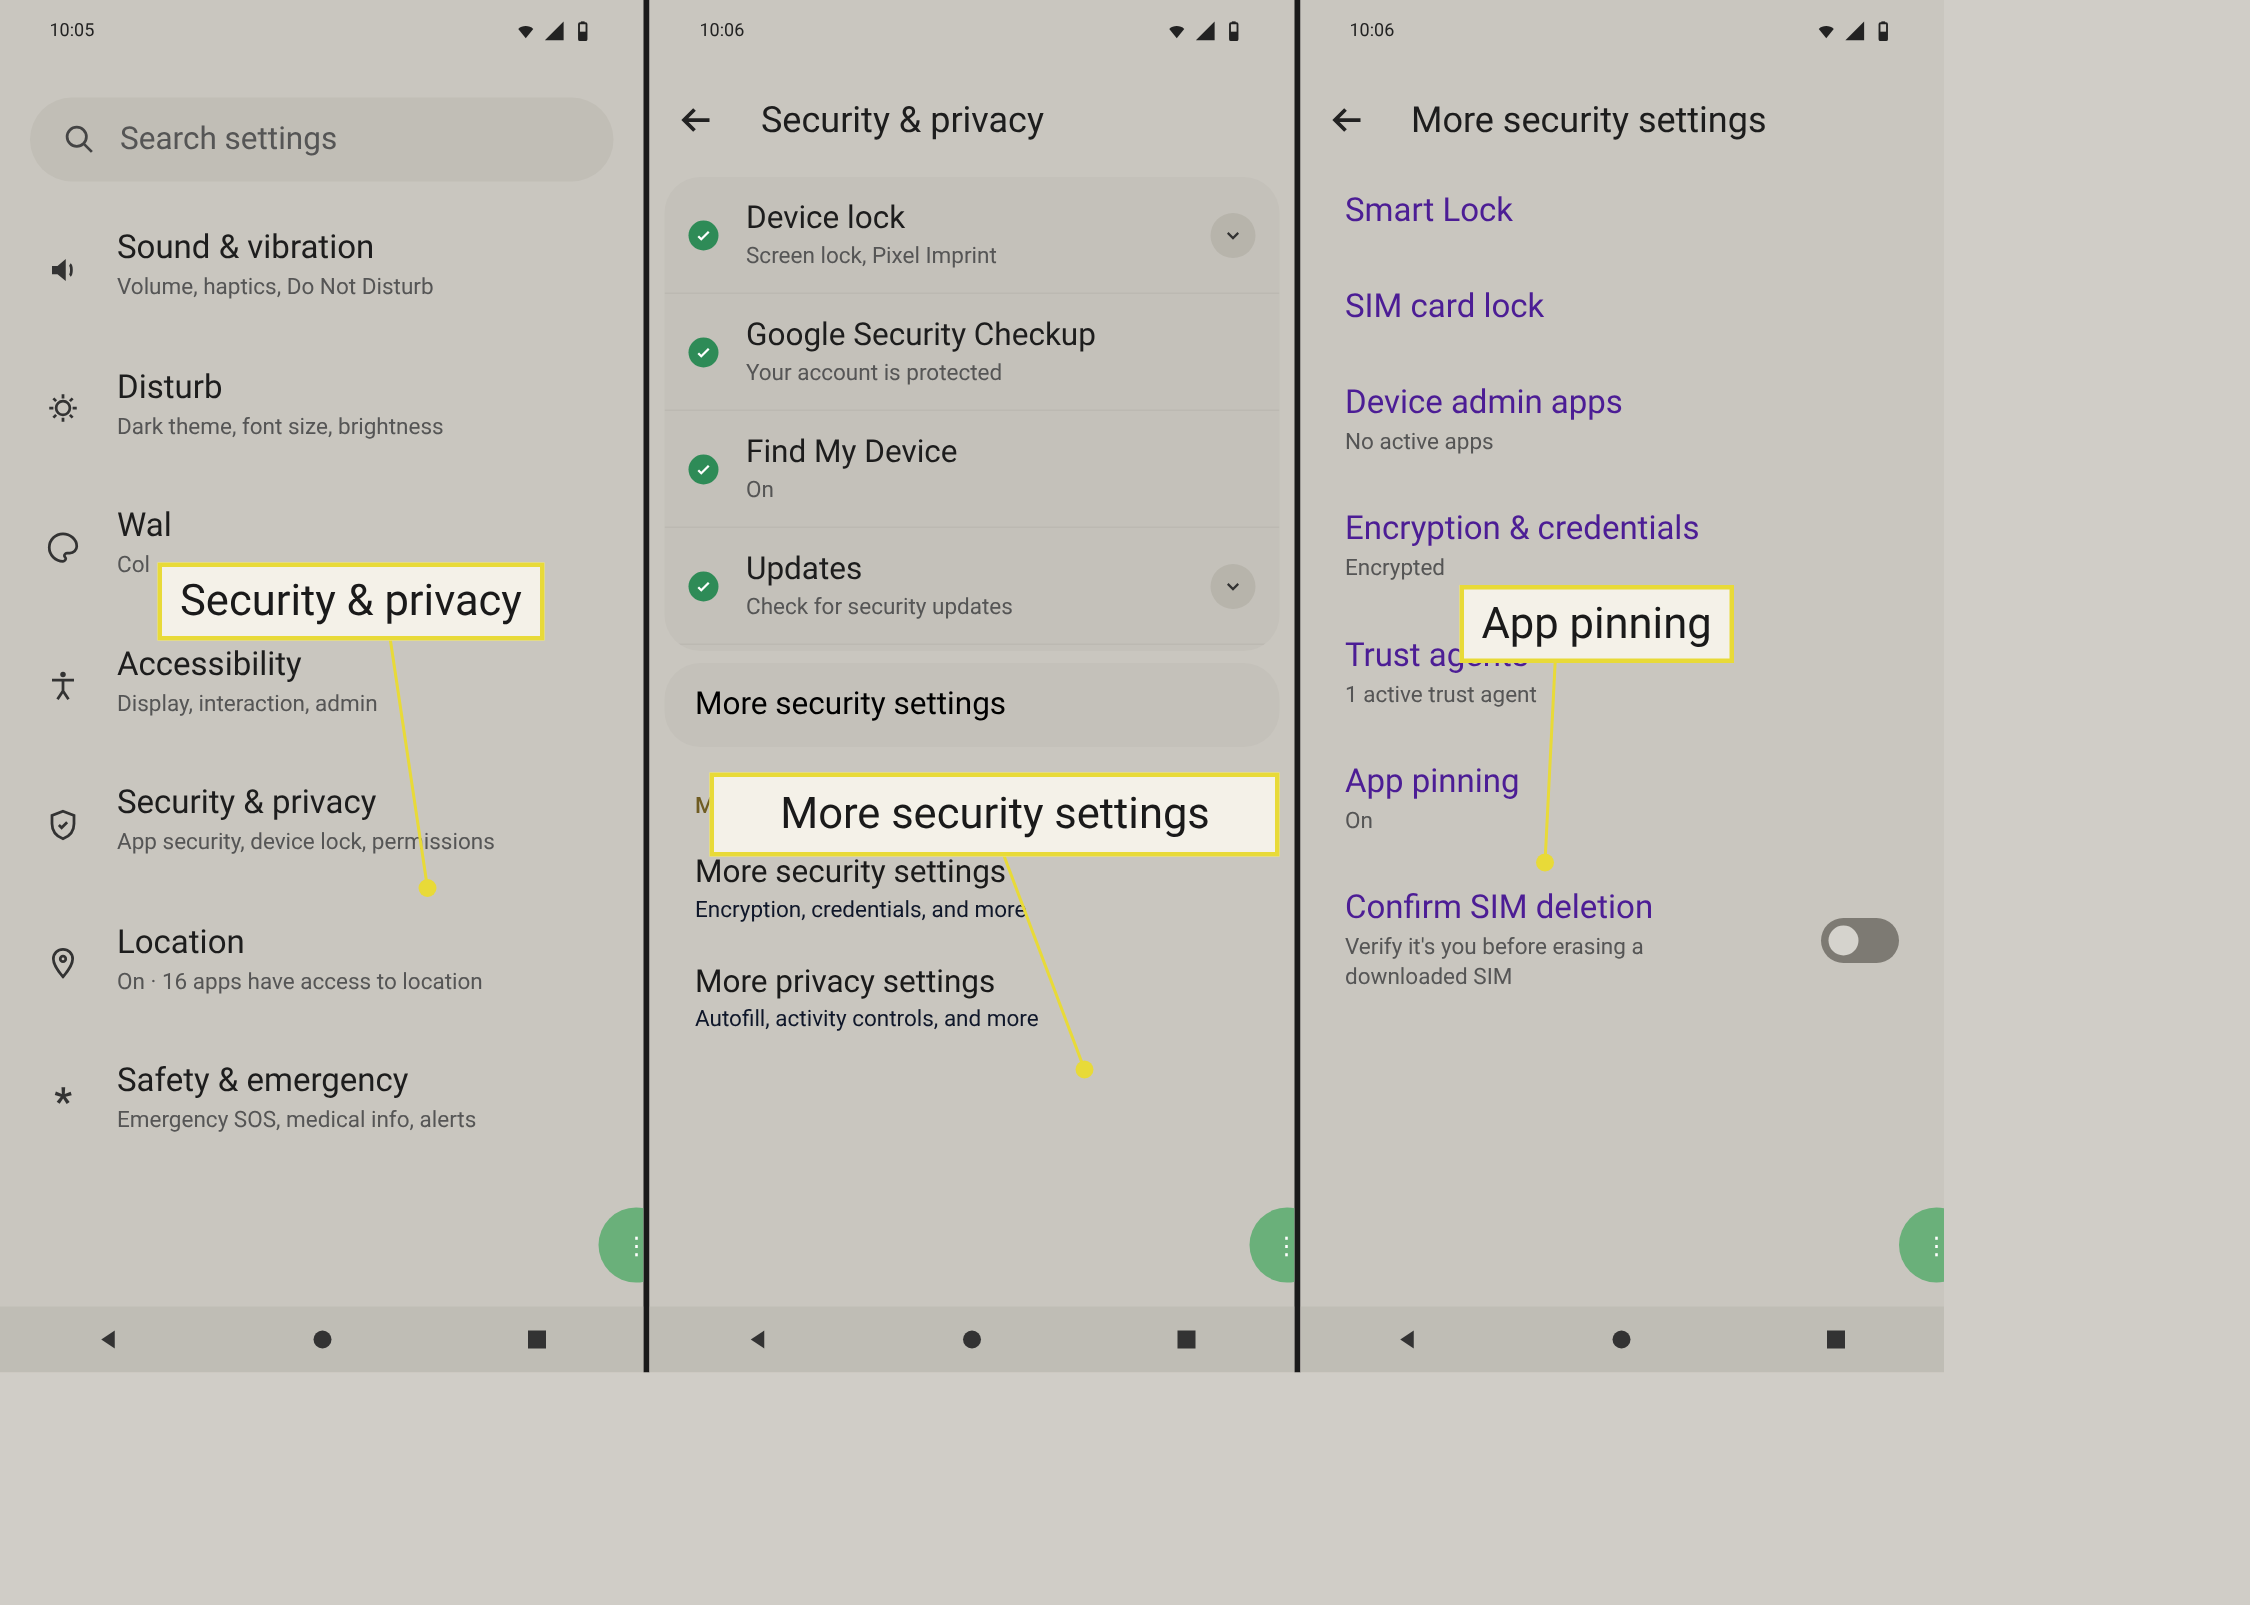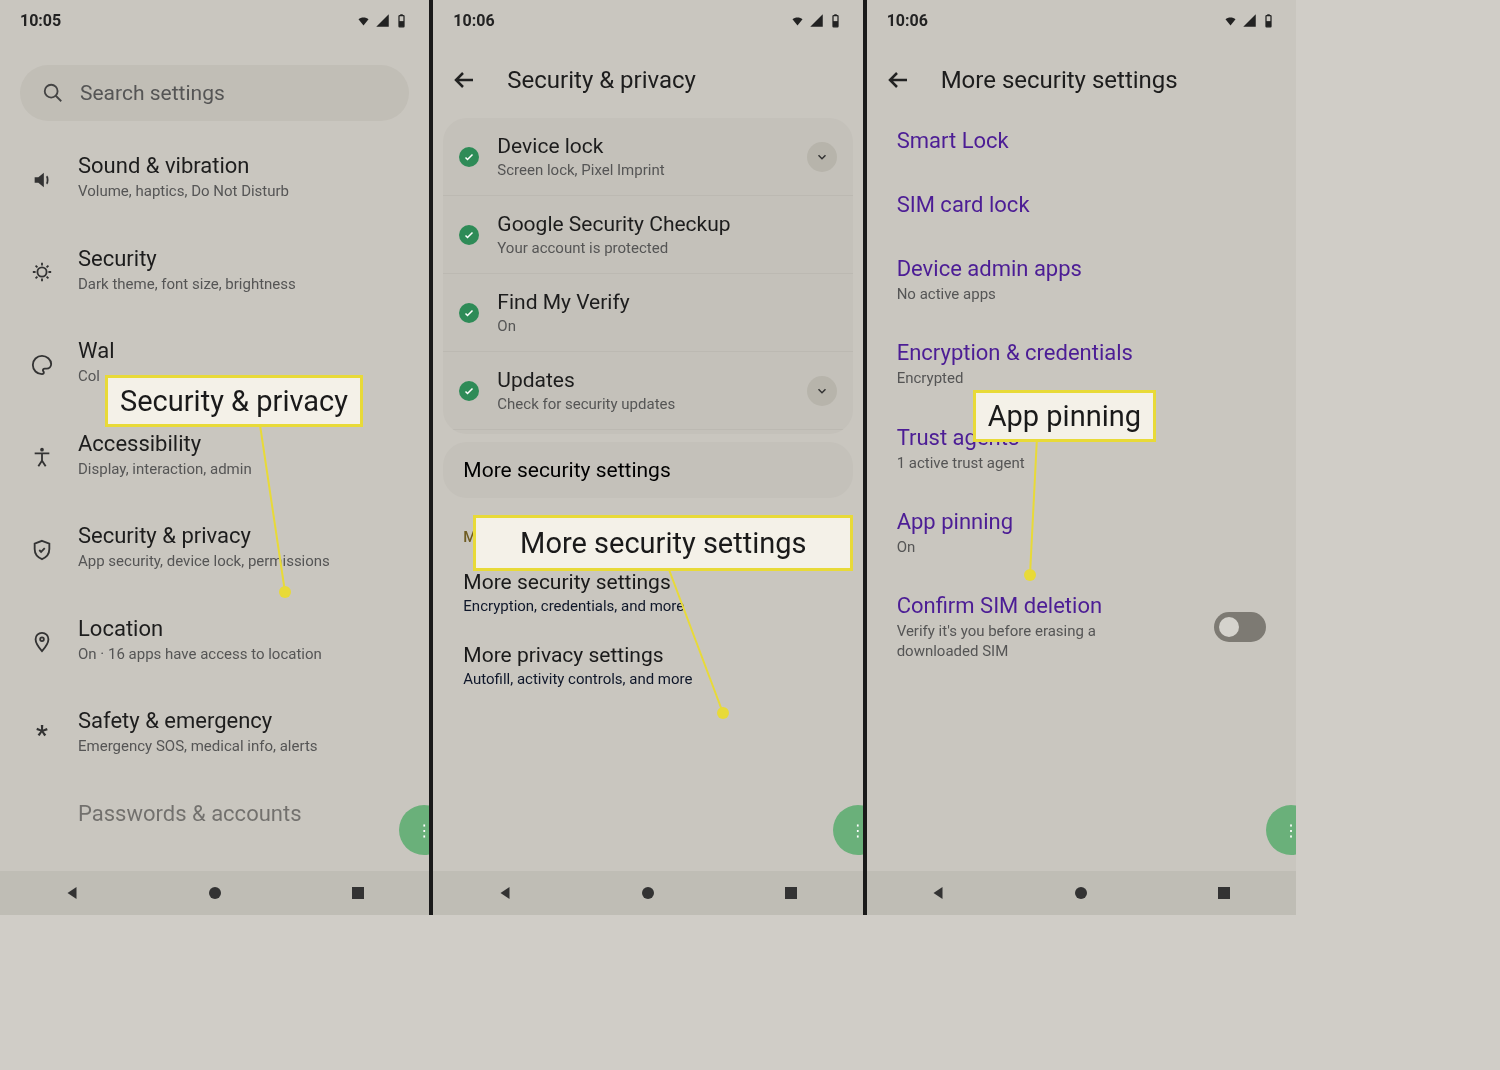--- a/index.html
+++ b/index.html
@@ -1,20 +1,20 @@
 <!DOCTYPE html>
 <html><head>
 <meta charset="utf-8">
 <style>
   * { box-sizing: border-box; margin: 0; padding: 0; font-family: Roboto, "Segoe UI", Arial, sans-serif; }
   body { background: #d0cdc7; width: 1296px; height: 915px; position: relative; overflow: hidden; }
   .container { display: flex; width: 100%; height: 100%; }
   .phone { flex: 1; background: #c9c6bf; position: relative; display: flex; flex-direction: column; border-right: 4px solid #1a1a1a; overflow: hidden; }
   .phone:last-child { border-right: none; }
-  .status-bar { height: 40px; display: flex; align-items: center; justify-content: space-between; padding: 0 20px; font-size: 16px; font-weight: 700; color: #222; }
+  .status-bar { height: 40px; display: flex; align-items: center; justify-content: space-between; padding: 0 33px; font-size: 12px; font-weight: 400; color: #222; }
   .status-icons { display: flex; align-items: center; gap: 4px; }
   .status-icons svg { width: 15px; height: 15px; }
   .content { flex: 1; overflow: hidden; position: relative; }
   
   
   .search-pill { margin: 25px 20px 10px; height: 56px; background: #c1beb6; border-radius: 30px; display: flex; align-items: center; padding: 0 22px; gap: 16px; color: #444; }
   .search-pill span { font-size: 21px; color: #555; }
   .list-item { display: flex; align-items: center; padding: 22px 20px 22px 30px; gap: 24px; }
   .list-item .icon-slot { width: 24px; height: 24px; display: flex; align-items: center; justify-content: center; margin-top: 5px; flex-shrink: 0; color: #333; }
   .list-item .text-slot { flex: 1; }
@@ -109,21 +109,21 @@
           </div>
       </div>
       <div class="list-item">
         <div class="icon-slot">
             <svg viewBox="0 0 24 24" width="22" height="22">
               <circle cx="12" cy="12" r="5" fill="none" stroke="#333" stroke-width="2"></circle>
               <path d="M12 2v3M12 19v3M2 12h3M19 12h3M5 5l2 2M17 17l2 2M5 19l2-2M17 7l2-2" stroke="#333" stroke-width="2"></path>
             </svg>
           </div>
         <div class="text-slot">
-            <div class="title">Security</div>
+            <div class="title">Disturb</div>
             <div class="sub">Dark theme, font size, brightness</div>
           </div>
       </div>
       <div class="list-item">
         <div class="icon-slot">
             <svg viewBox="0 0 24 24" width="22" height="22">
               <path d="M12 2a10 10 0 100 20c1 0 2-1 2-2s-1-1-1-2 1-2 2-2h2a5 5 0 005-5c0-5-5-9-10-9z" fill="none" stroke="#333" stroke-width="2"></path>
             </svg>
           </div>
         <div class="text-slot">
@@ -171,23 +171,20 @@
         <div class="icon-slot">
             <span style="font-size:26px;font-weight:bold;">*</span>
           </div>
         <div class="text-slot">
             <div class="title">Safety &amp; emergency</div>
             <div class="sub">Emergency SOS, medical info, alerts</div>
           </div>
       </div>
        <div class="list-item" style="opacity:0.5;">
         <div class="icon-slot"></div>
-        <div class="text-slot">
-            <div class="title">Passwords &amp; accounts</div>
-          </div>
       </div>
 
       <div class="fab">
           <span>⋮</span>
         </div>
     </div>
 
     <div class="callout c1">Security &amp; privacy</div>
     <svg class="leader" style="top:420px; left:255px;" width="60" height="180">
         <line x1="5" y1="5" x2="30" y2="172" stroke="#e8da38" stroke-width="2"></line>
@@ -259,21 +256,21 @@
               <div class="sub">Your account is protected</div>
             </div>
         </div>
         <div class="row">
           <div class="check">
               <svg viewBox="0 0 24 24">
                 <path d="M5 13l4 4 10-10"></path>
               </svg>
             </div>
           <div class="text-slot">
-              <div class="title">Find My Verify</div>
+              <div class="title">Find My Device</div>
               <div class="sub">On</div>
             </div>
         </div>
         <div class="row">
           <div class="check">
               <svg viewBox="0 0 24 24">
                 <path d="M5 13l4 4 10-10"></path>
               </svg>
             </div>
           <div class="text-slot">

